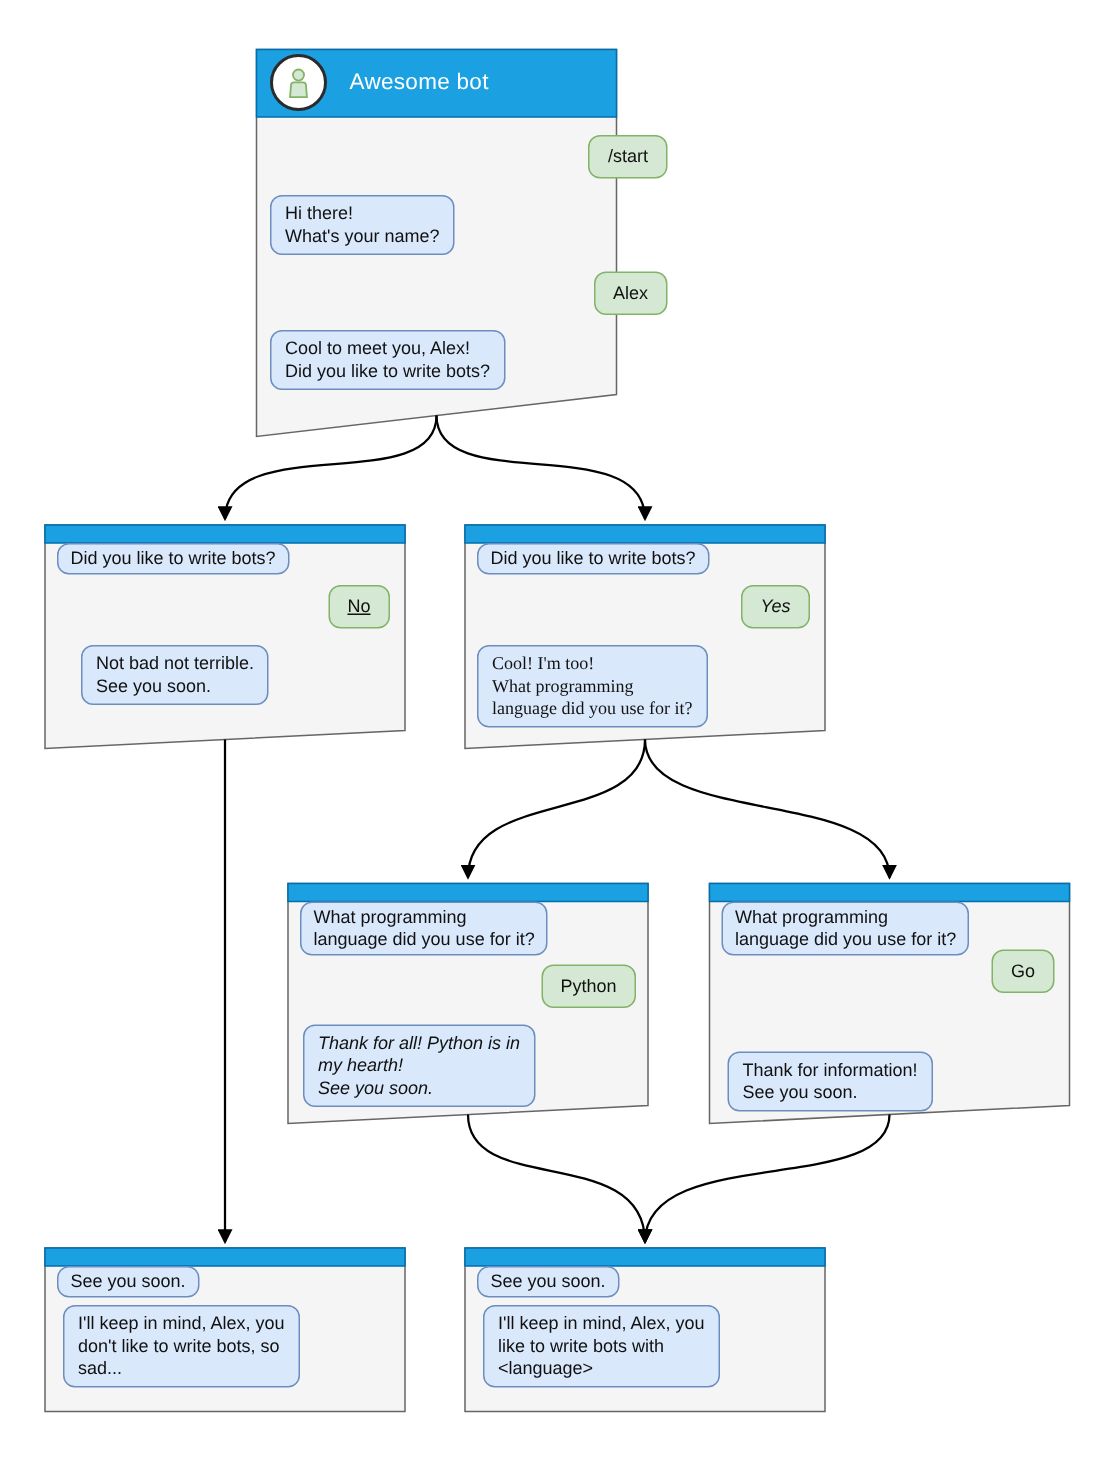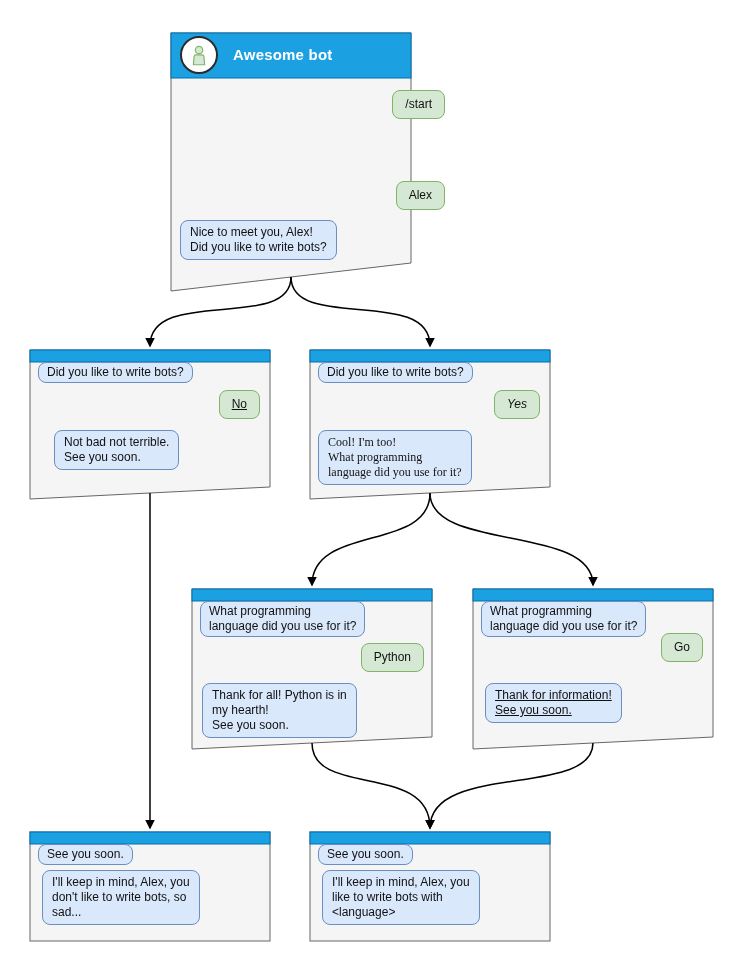--- a/index.html
+++ b/index.html
@@ -8,21 +8,21 @@
     font-family:"Liberation Sans",sans-serif;
   }
   .layer{position:absolute;left:0;top:0;}
   
   .box-body{fill:var(--box_fill,#F5F5F5);stroke:var(--box_stroke,#666666);stroke-width:1;}
   .box-header{fill:var(--header_fill,#1BA1E2);stroke:var(--header_stroke,#006EAF);stroke-width:1;}
   .edge{fill:none;stroke:var(--edge,#000000);stroke-width:1.5;}
   .arrowhead{fill:var(--edge,#000000);}
   
   .chat-title{
-    position:absolute;left:233px;top:46px;color:#ffffff;font-weight:bold;
+    position:absolute;left:233px;top:46px;color:#ffffff;font-weight:normal;
     font-size:15px;letter-spacing:.2px;
   }
   .avatar{
     position:absolute;left:180px;top:36px;width:38px;height:38px;border-radius:50%;
     background:#ffffff;border:2px solid #2b2b2b;box-sizing:border-box;
     display:flex;align-items:center;justify-content:center;
   }
   
   .msgs{position:absolute;}
   .bubble{
@@ -73,22 +73,24 @@
   <div class="avatar">
     <svg width="26" height="26" viewBox="0 0 24 24">
       <circle cx="12" cy="7.4" r="3.4" fill="#D5E8D4" stroke="#82B366" stroke-width="1.1"></circle>
       <path d="M6.8 21 L7.4 13.6 Q7.5 11.9 9.2 11.9 L14.8 11.9 Q16.5 11.9 16.6 13.6 L17.2 21 Z" fill="#D5E8D4" stroke="#82B366" stroke-width="1.1"></path>
     </svg>
   </div>
   <div class="chat-title">Awesome bot</div>
 
   <div class="msgs" style="left:171px;top:78px;width:284px;height:190px;">
     <div class="bubble user" style="top:12px;right:10px;">/start</div>
+    <div class="bubble bot" style="top:52px;left:9px;">Hi there!
+What's your name?</div>
     <div class="bubble user" style="top:103px;right:10px;">Alex</div>
-    <div class="bubble bot" style="top:142px;left:9px;">Nice to meet you, Alex!
+    <div class="bubble bot" style="top:142px;left:9px;">Cool to meet you, Alex!
 Did you like to write bots?</div>
   </div>
 
   <div class="msgs" style="left:30px;top:362px;width:240px;height:130px;">
     <div class="bubble bot sm" style="top:0px;left:8px;">Did you like to write bots?</div>
     <div class="bubble user" style="top:28px;right:10px;text-decoration:underline;">No</div>
     <div class="bubble bot" style="top:68px;left:24px;">Not bad not terrible.
 See you soon.</div>
   </div>
 
@@ -97,30 +99,30 @@
     <div class="bubble user" style="top:28px;right:10px;font-style:italic;">Yes</div>
     <div class="bubble bot" style="top:68px;left:8px;font-family:Liberation Serif, serif;">Cool! I'm too!
 What programming
 language did you use for it?</div>
   </div>
 
   <div class="msgs" style="left:192px;top:601px;width:240px;height:140px;">
     <div class="bubble bot sm" style="top:0px;left:8px;">What programming
 language did you use for it?</div>
     <div class="bubble user" style="top:42px;right:8px;">Python</div>
-    <div class="bubble bot" style="top:82px;left:10px;">Thank for all! Python is in
+    <div class="bubble bot" style="top:82px;left:10px;font-style:italic;">Thank for all! Python is in
 my hearth!
 See you soon.</div>
   </div>
 
   <div class="msgs" style="left:473px;top:601px;width:240px;height:140px;">
     <div class="bubble bot sm" style="top:0px;left:8px;">What programming
 language did you use for it?</div>
     <div class="bubble user" style="top:32px;right:10px;">Go</div>
-    <div class="bubble bot" style="top:82px;left:12px;text-decoration:underline;">Thank for information!
+    <div class="bubble bot" style="top:100px;left:12px;">Thank for information!
 See you soon.</div>
   </div>
 
   <div class="msgs" style="left:30px;top:844px;width:240px;height:95px;">
     <div class="bubble bot sm" style="top:0px;left:8px;">See you soon.</div>
     <div class="bubble bot" style="top:26px;left:12px;">I'll keep in mind, Alex, you
 don't like to write bots, so
 sad...</div>
   </div>
 

